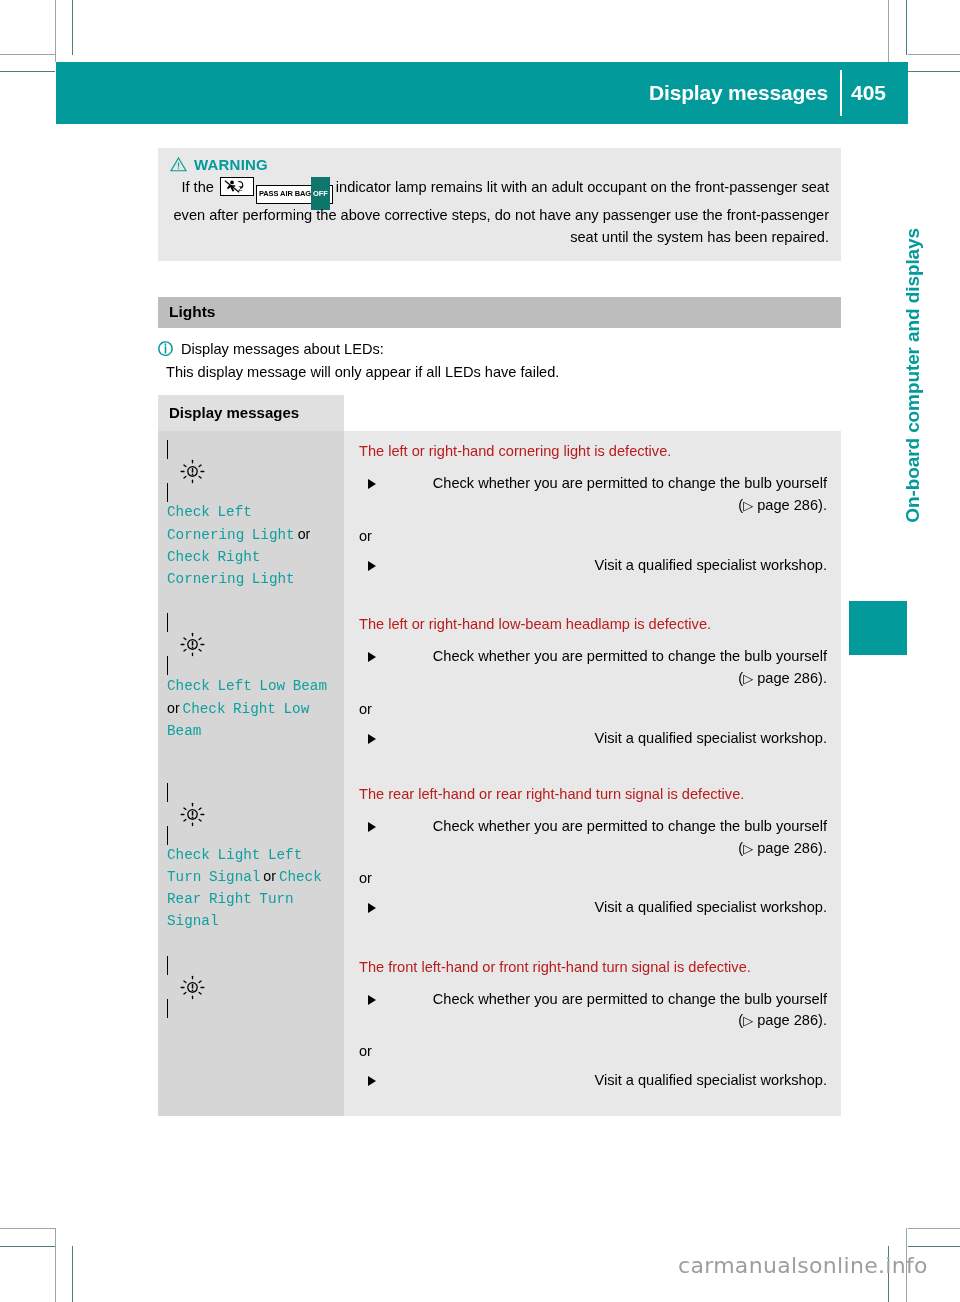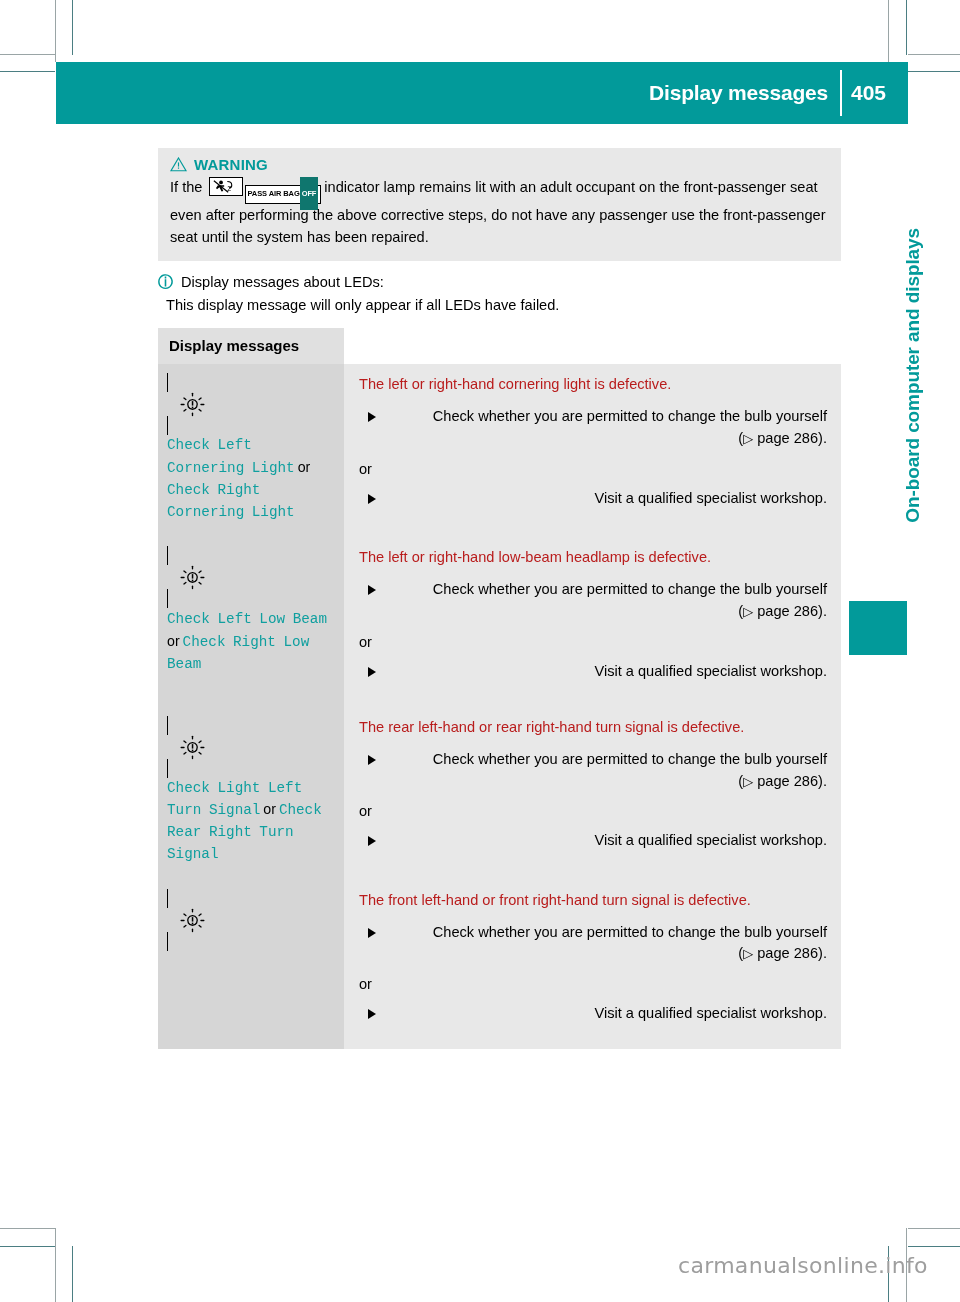--- a/index.html
+++ b/index.html
@@ -92,20 +92,21 @@
   .warn-title {
     color: #029a9a;
     font-size: 15px;
     font-weight: bold;
     letter-spacing: 0.2px;
   }
   .warn-body {
     font-size: 14.6px;
     color: #000;
     line-height: 1.53;
+    text-align: right;
   }
   .ib { display: inline-block; vertical-align: -4px; }
   .airbag-pic {
     border: 1.4px solid #000;
     background: #fff;
     width: 34px; height: 19px;
     position: relative;
     margin: 0 2px;
   }
   .airbag-txt {
@@ -291,20 +292,23 @@
             <path d="M8.5 8.2 L15.5 8.2 L15.5 9.8 L12.5 9.8 L14.5 14.5 L12.6 15.2 L10.2 10.4 L7.5 12.6 L6.4 11.2 Z"></path>
             <path d="M4 3 L20 16" stroke="#000" stroke-width="1.3"></path>
             <text x="19" y="15" font-size="8" font-family="Liberation Sans, sans-serif">2</text>
             <path d="M19 4 q5 0 5 4 q0 3 -3 3" fill="none" stroke="#000" stroke-width="1.2"></path>
           </g>
         </svg>
       </span><span class="ib airbag-txt"><span>PASS AIR BAG</span><span class="airbag-off">OFF</span></span><span>indicator lamp remains lit with an adult occupant on the front-passenger seat even after performing the above corrective steps, do not have any passenger use the front-passenger seat until the system has been repaired.</span>
     </div>
   </div>
 
+  <div class="section-bar">
+    <h2>Lights</h2>
+  </div>
 
   <div class="note">
     <div class="note-row">
       <span class="note-icon">ⓘ</span>
       <span>Display messages about LEDs:</span>
     </div>
     <div class="note-sub">This display message will only appear if all LEDs have failed.</div>
   </div>
 
   <div class="tbl">

